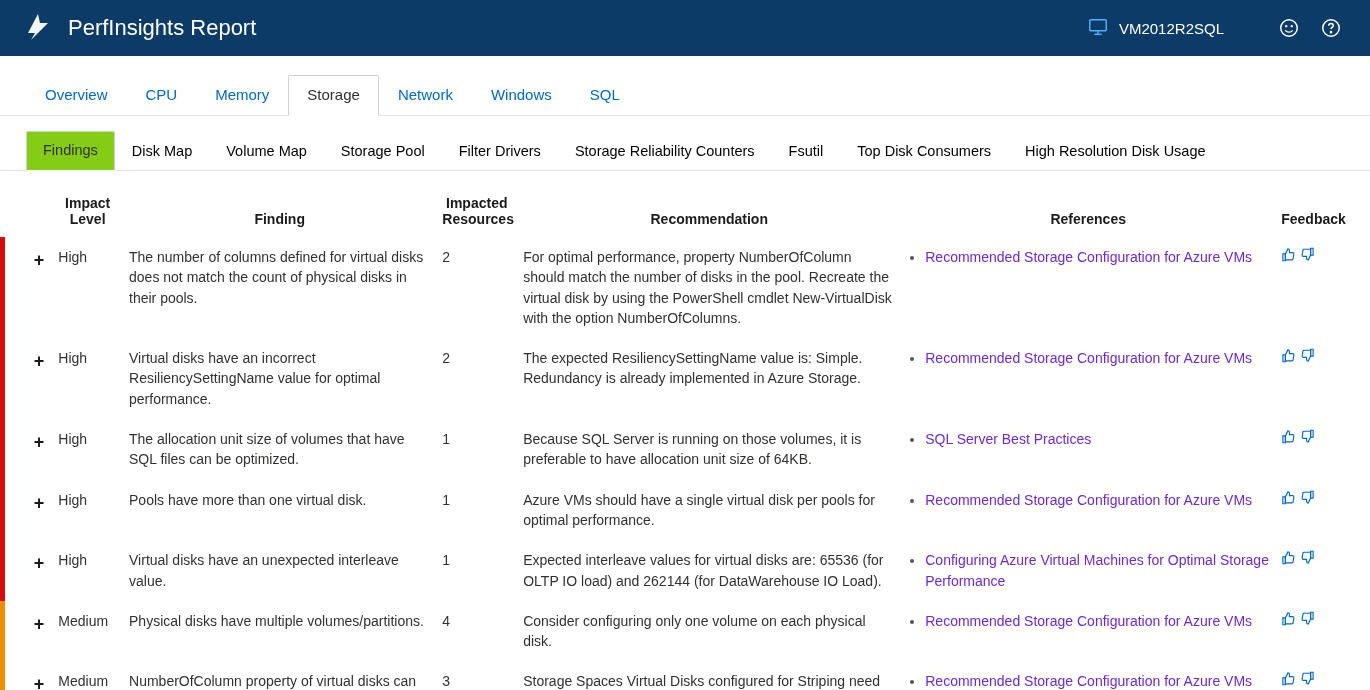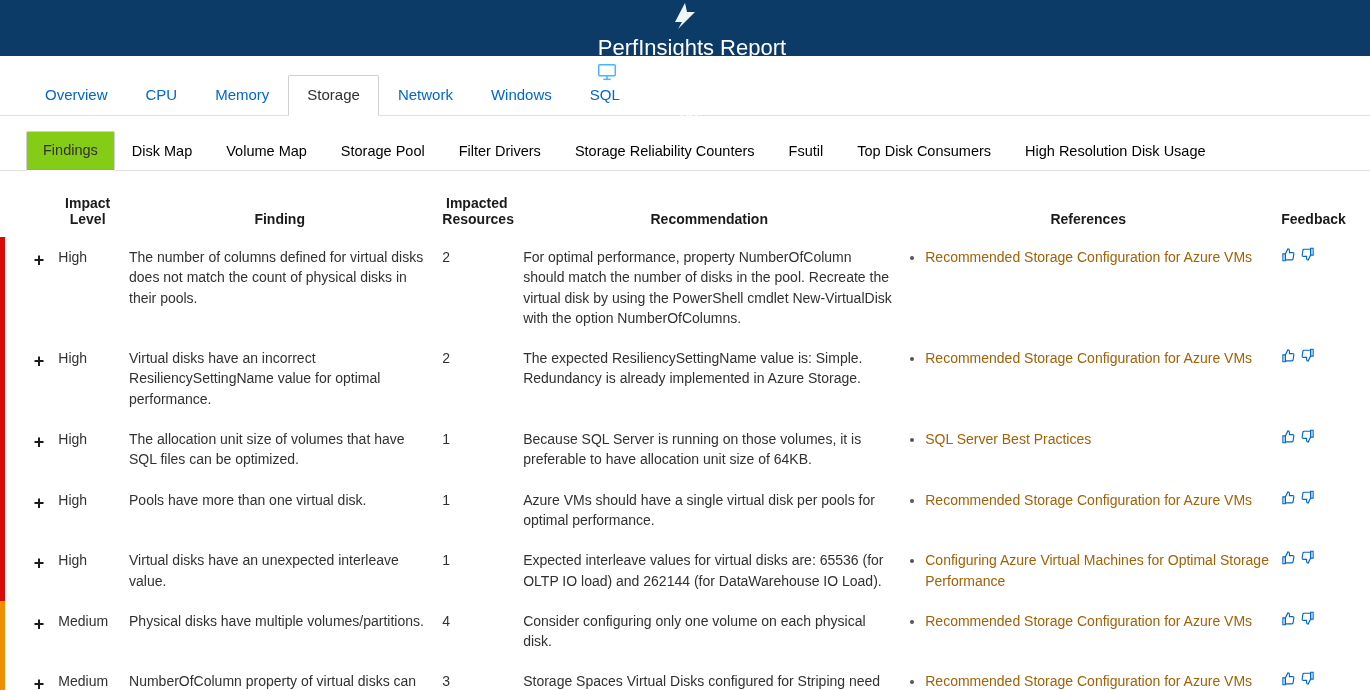--- a/index.html
+++ b/index.html
@@ -31,21 +31,21 @@
   .header { background: #0a3762; }
   .header { background: #0b3a66; }
   .header { background: #0c3c6a; }
   .header { background: #0b3a67; }
   .header { background: #0a3864; }
   .header { background: #0b3a66; }
   .header { background: #0c3a66; }
   .header { background: #0c3c6b; }
   .header { background: #0a3964; }
   .header { background: #0f3e6e; }
-  .header { background: #0e3c6a; flex-direction: column; }
+  .header { background: #0e3c6a; }
   .header { background: #0b3a66; }
   .header { background: #0f3f70; }
   .header { background: #0e3e6e; }
   .header { background: #0d3c6a; }
   .header { background: #0c3b67; }
   .header-title {
     font-size: 22px;
     font-weight: 400;
     margin-left: 14px;
     flex: 0 0 auto;
@@ -154,21 +154,21 @@
   .expand-btn {
     font-weight: 900;
     font-size: 18px;
     cursor: pointer;
     color: #1b1b1b;
     display: inline-block;
     width: 18px;
     text-align: center;
   }
   .ref-list { list-style: disc; padding-left: 18px; color:#555;}
-  .ref-list a { color: #a16207; text-decoration: none; cursor: pointer; }
+  .ref-list a { color: #6d28d9; text-decoration: none; cursor: pointer; }
   .feedback-icons { white-space: nowrap; color: #0068c6; }
   .feedback-up, .feedback-down { cursor: pointer; display:inline-block; }
   .feedback-down svg { transform: scaleX(-1) scaleY(-1); }
   col.c-plus  { width: 28px; }
   col.c-level { width: 70px; }
   col.c-find  { width: 310px; }
   col.c-imp   { width: 80px; }
   col.c-rec   { width: 380px; }
   col.c-ref   { width: 370px; }
   col.c-fb    { width: 70px; }

